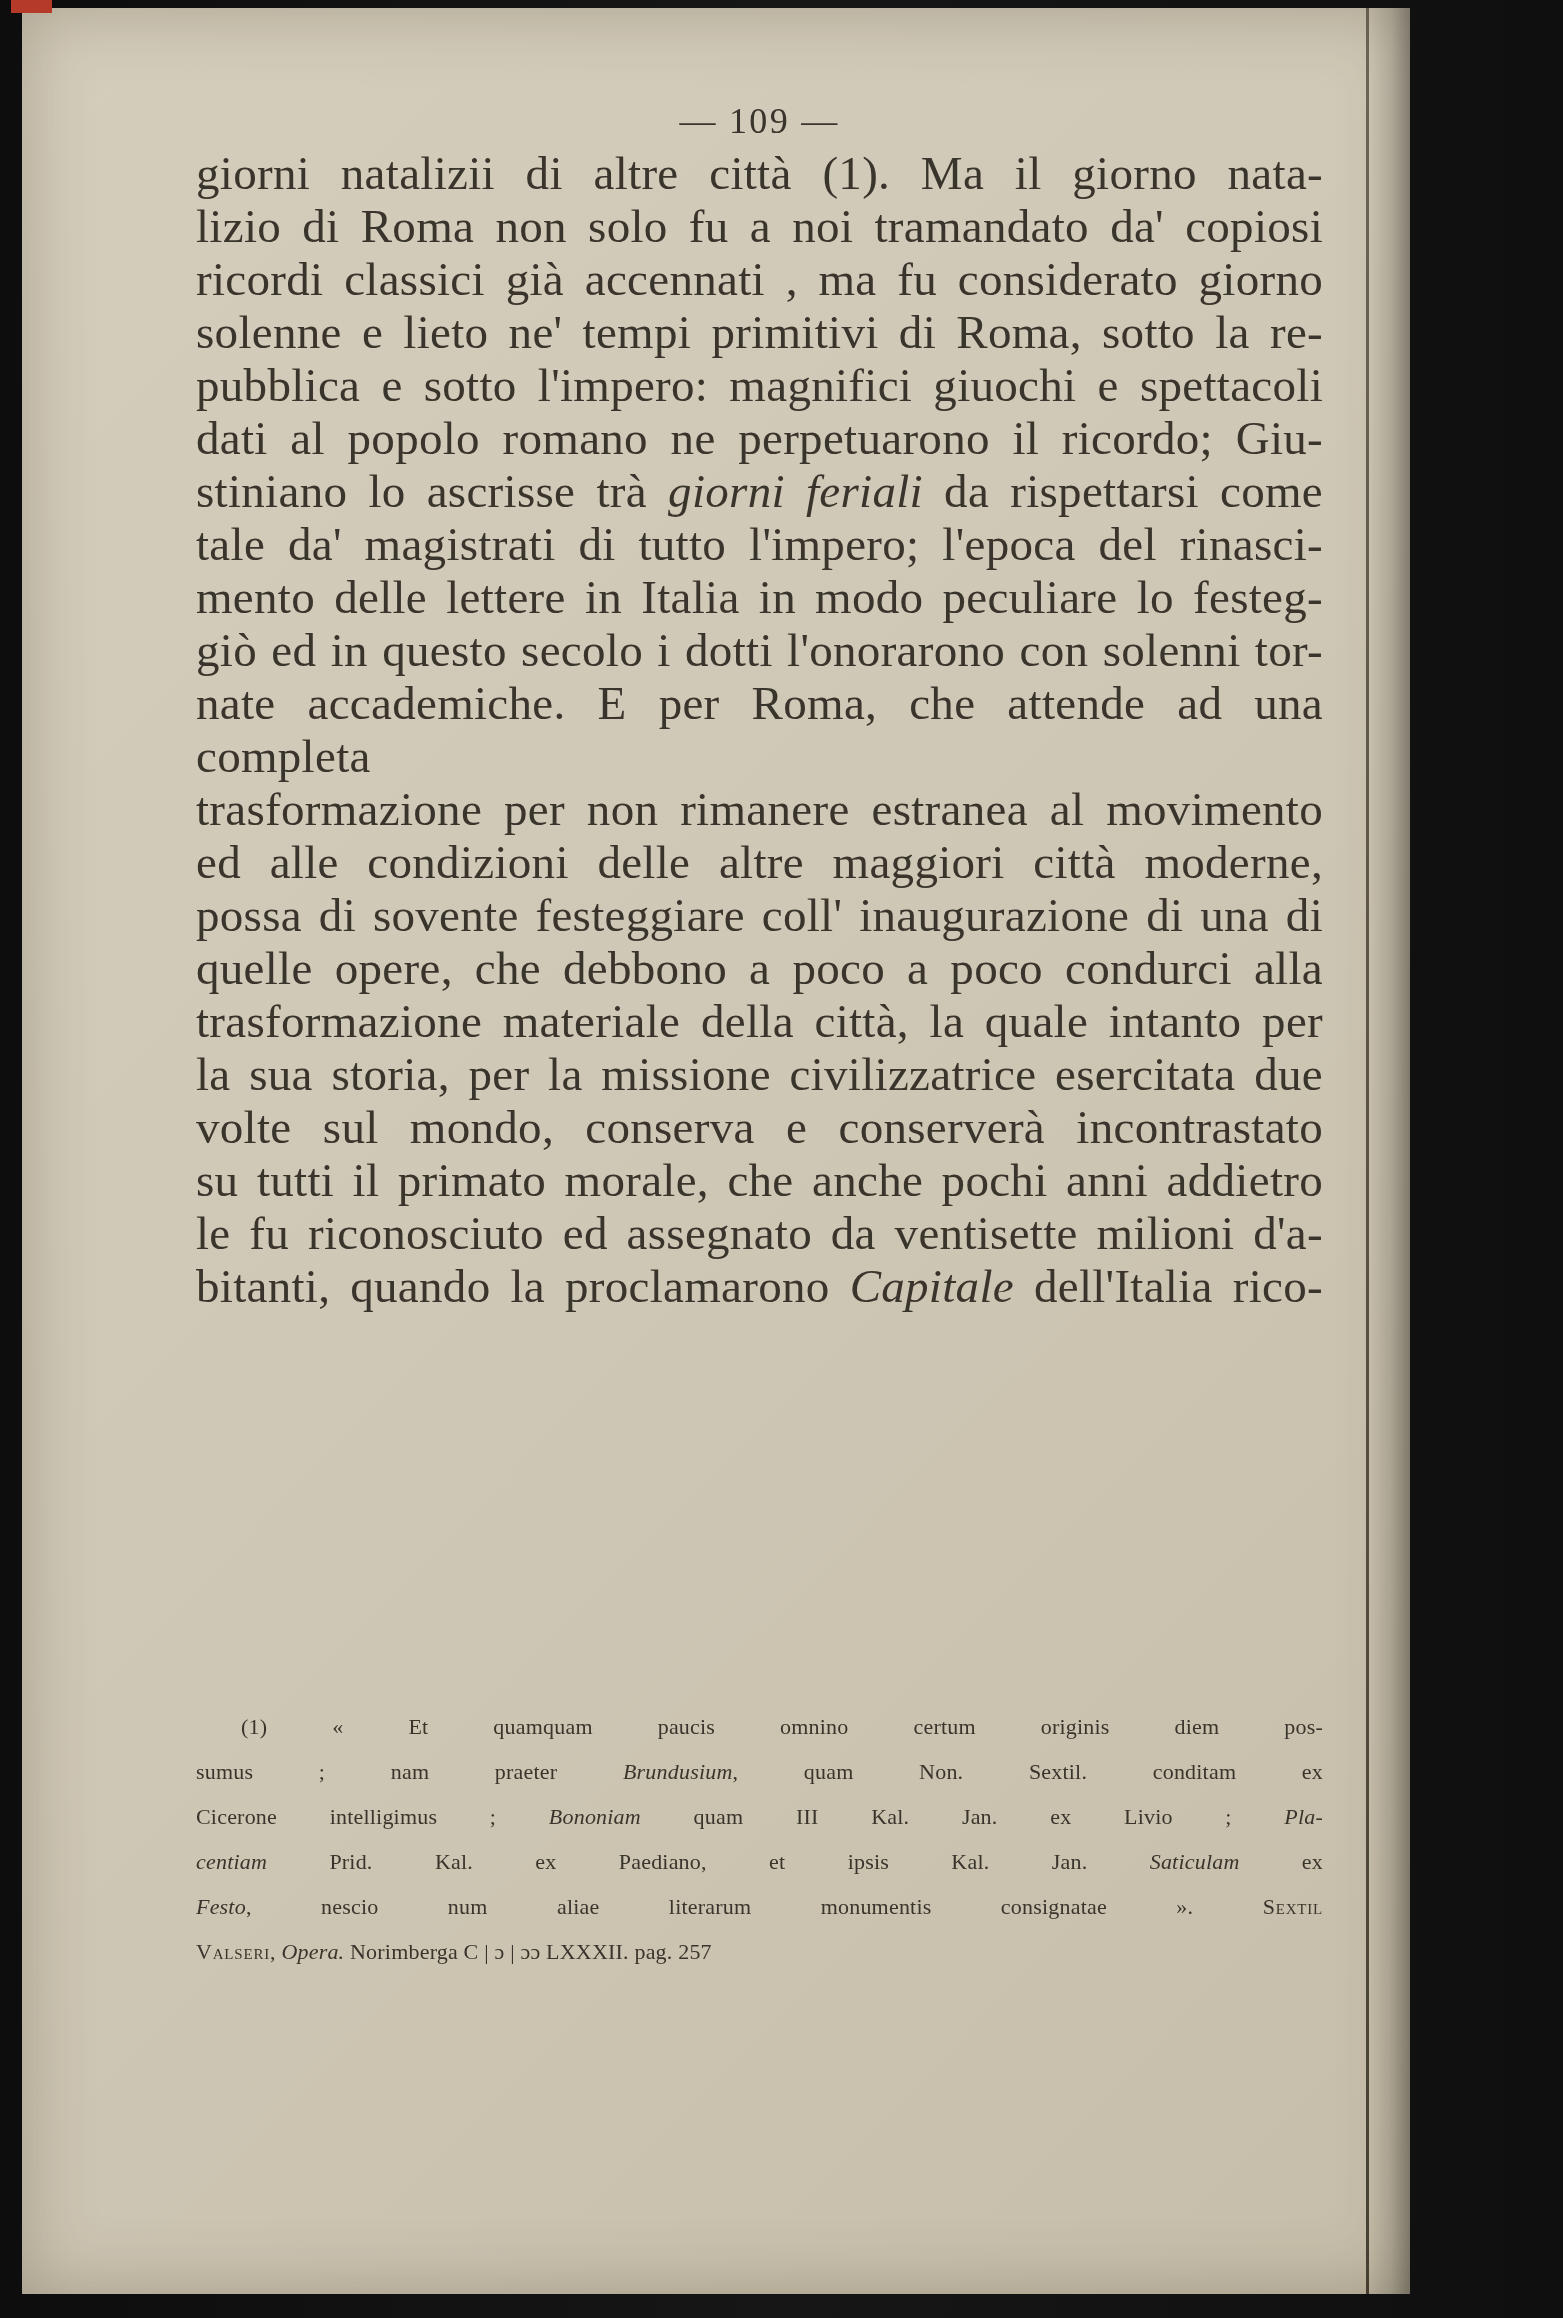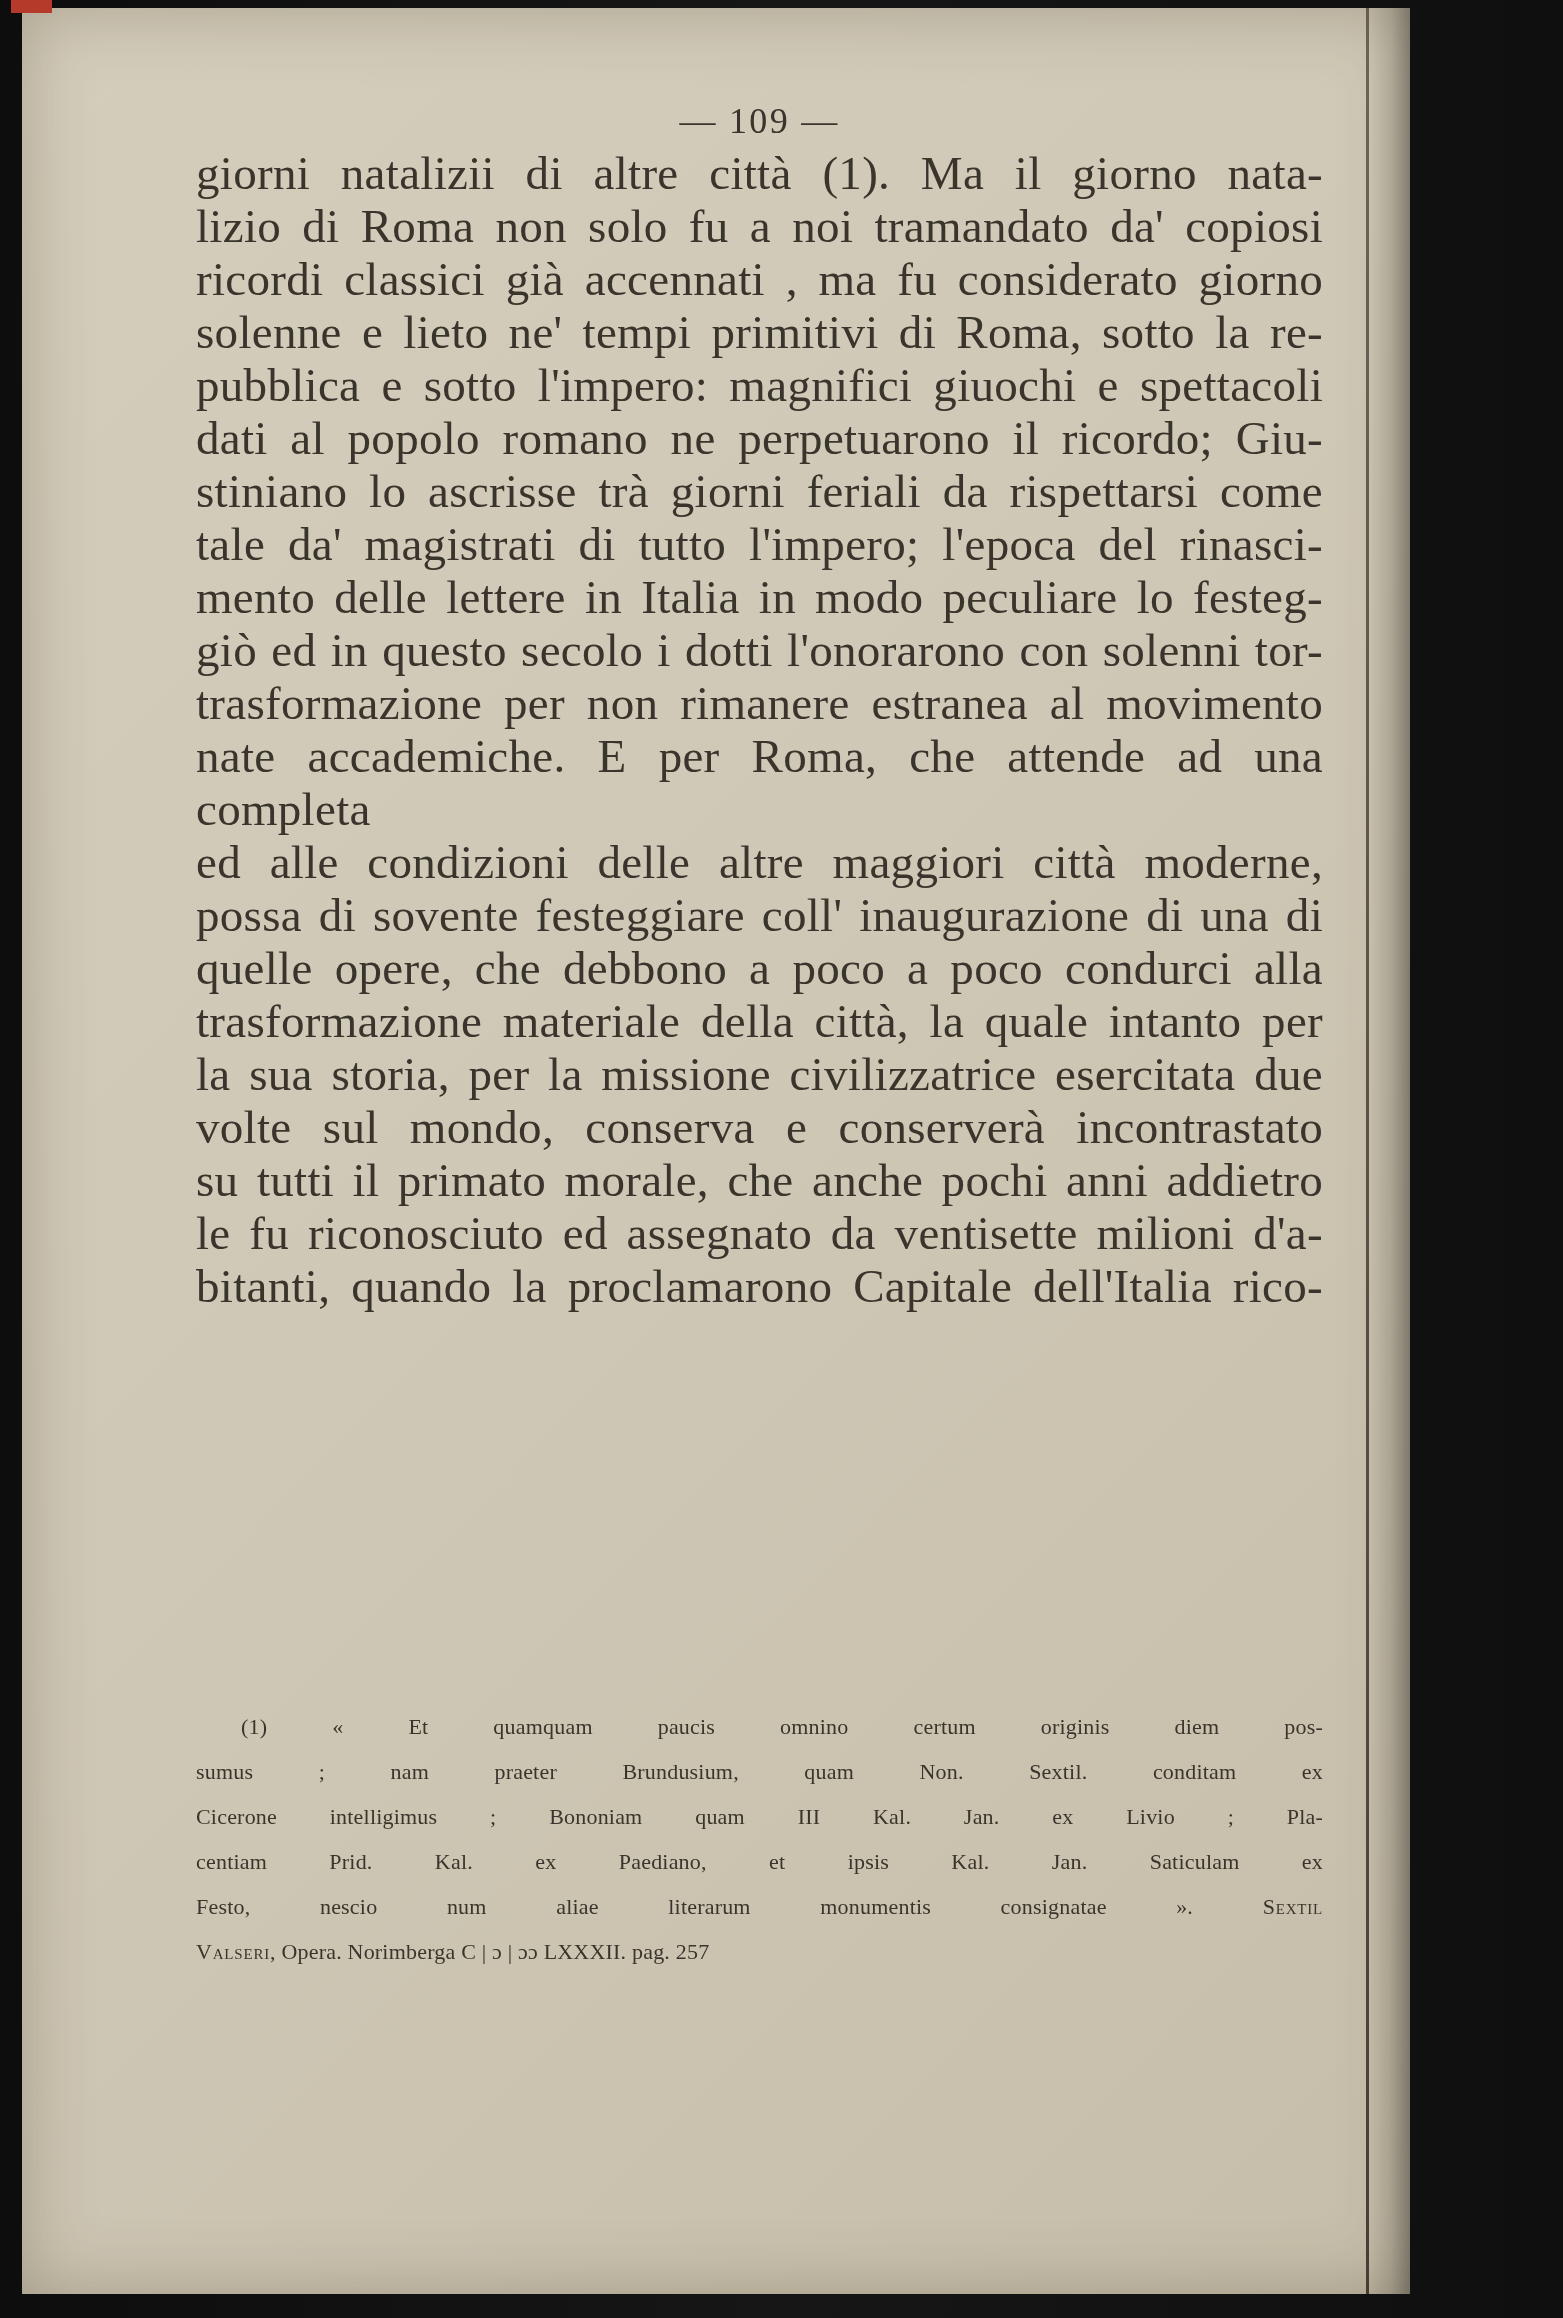--- a/index.html
+++ b/index.html
@@ -89,21 +89,21 @@
   .fline {
     font-size: 22px;
     line-height: 45px;
     letter-spacing: 0.2px;
     text-align: justify;
     text-align-last: justify;
     color: #3a352c;
   }
   .fline.indent { text-indent: 45px; }
   .fline.last { text-align-last: left; }
-  .i  { }
+  .i  { font-style: italic; }
   .sc { font-variant: small-caps; letter-spacing: 0.8px; }
 </style>
 </head>
 <body>
 
 <div class="scan">
   <div class="red-mark"></div>
   <div class="page">
     <div class="page-edge-line"></div>
     <div class="content">
@@ -115,22 +115,22 @@
       <div class="line"><span>giorni natalizii di altre città (1). Ma il giorno nata-</span></div>
           <div class="line"><span>lizio di Roma non solo fu a noi tramandato da' copiosi</span></div>
           <div class="line"><span>ricordi classici già accennati , ma fu considerato giorno</span></div>
           <div class="line"><span>solenne e lieto ne' tempi primitivi di Roma, sotto la re-</span></div>
           <div class="line"><span>pubblica e sotto l'impero: magnifici giuochi e spettacoli</span></div>
           <div class="line"><span>dati al popolo romano ne perpetuarono il ricordo; Giu-</span></div>
           <div class="line"><span>stiniano lo ascrisse trà </span><span class="i">giorni feriali</span><span> da rispettarsi come</span></div>
           <div class="line"><span>tale da' magistrati di tutto l'impero; l'epoca del rinasci-</span></div>
           <div class="line"><span>mento delle lettere in Italia in modo peculiare lo festeg-</span></div>
           <div class="line"><span>giò ed in questo secolo i dotti l'onorarono con solenni tor-</span></div>
+          <div class="line"><span>nate accademiche. E per Roma, che attende ad una completa</span></div>
           <div class="line"><span>trasformazione per non rimanere estranea al movimento</span></div>
-          <div class="line"><span>nate accademiche. E per Roma, che attende ad una completa</span></div>
           <div class="line"><span>ed alle condizioni delle altre maggiori città moderne,</span></div>
           <div class="line"><span>possa di sovente festeggiare coll' inaugurazione di una di</span></div>
           <div class="line"><span>quelle opere, che debbono a poco a poco condurci alla</span></div>
           <div class="line"><span>trasformazione materiale della città, la quale intanto per</span></div>
           <div class="line"><span>la sua storia, per la missione civilizzatrice esercitata due</span></div>
           <div class="line"><span>volte sul mondo, conserva e conserverà incontrastato</span></div>
           <div class="line"><span>su tutti il primato morale, che anche pochi anni addietro</span></div>
           <div class="line"><span>le fu riconosciuto ed assegnato da ventisette milioni d'a-</span></div>
           <div class="line"><span>bitanti, quando la proclamarono </span><span class="i">Capitale</span><span> dell'Italia rico-</span></div>
         </div>

